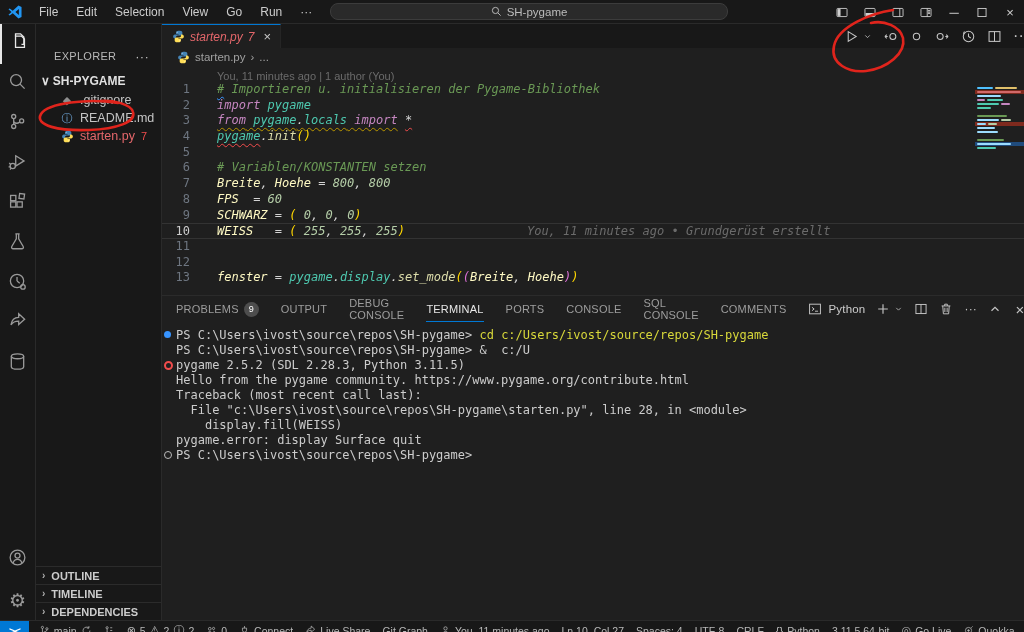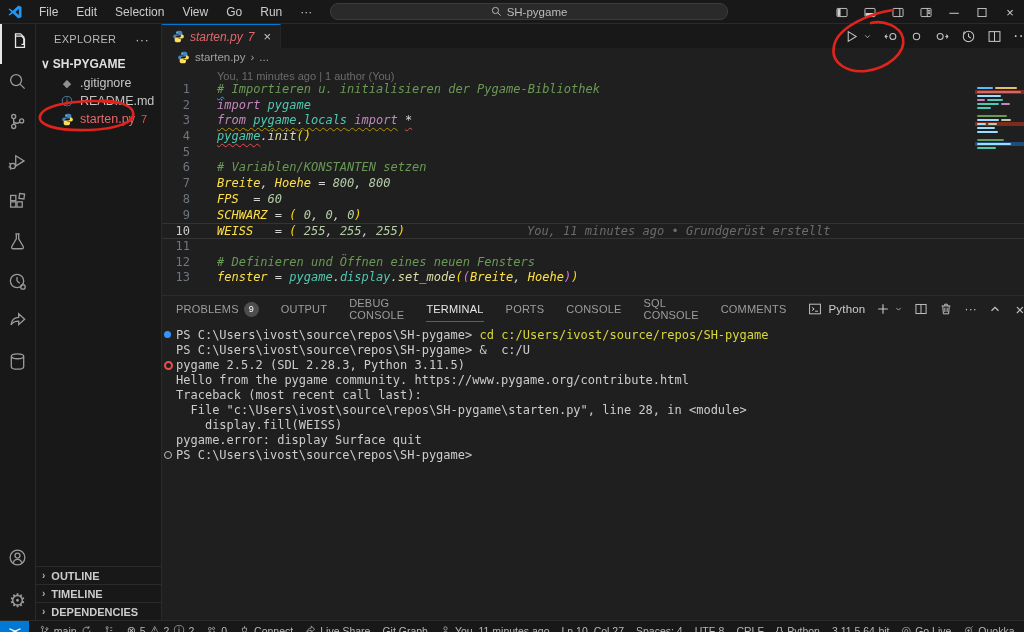--- a/index.html
+++ b/index.html
@@ -26,21 +26,21 @@
     align-items:center; border-right:1px solid #2a2a2a; }
   .ab-item { width:36px; height:40px; display:flex; align-items:center; justify-content:center;
     color:#9a9a9a; font-size:19px; }
   .ab-item.active { color:#e7e7e7; border-left:2px solid #e7e7e7; }
   .ab-spacer { flex:1; }
   .ab-item svg { width:21px; height:21px; }
 
   #sidebar { width:239px; background:#181818; display:flex; flex-direction:column;
     border-right:1px solid #2a2a2a; font-size:12.5px; position:relative; }
   #sidebar-header { height:30px; display:flex; align-items:center; padding:0 12px 0 18px;
-    font-size:11px; color:#b8b8b8; letter-spacing:.3px; }
+    font-size:11px; color:#b8b8b8; letter-spacing:.3px;margin-top:17px; }
   #sidebar-header .more { margin-left:auto; color:#c0c0c0; font-size:13px; }
   #root-row { height:20px; display:flex; align-items:center; gap:3px; font-weight:bold;
     font-size:12px; color:#e0e0e0; padding-left:5px; }
   .file-row { height:18px; display:flex; align-items:center; gap:6px; padding-left:24px; color:#c5c5c5; }
   .file-row .badge { margin-left:auto; margin-right:14px; font-size:11px; }
   .file-row.error { color:#e4676b; }
   .file-row.error .badge { color:#f14c4c; }
   .ficon { width:14px; text-align:center; font-size:11px; display:inline-flex; justify-content:center; }
   #sidebar-spacer { flex:1; }
   .side-section { height:18px; border-top:1px solid #2b2b2b; display:flex; align-items:center;
@@ -61,21 +61,21 @@
     font-size:11.5px; color:#a0a0a0; }
   #blame-header { height:16px; font-size:11px; color:#6b6b6b; padding-left:55px; display:flex; align-items:flex-end; }
 
   #code-area { position:relative; flex:1; font-size:12px; }
   .cline { display:flex; height:15.7px; line-height:15.7px; white-space:pre; font-family:"DejaVu Sans Mono", monospace; }
   .cline .lnum { width:36px; text-align:right; padding-right:8px; color:#6e7681; flex:none; }
   .cline .ltext { padding-left:19px;font-style:italic; }
   .cline.active { border-top:1px solid #333333; border-bottom:1px solid #333333; }
   .cline.active .lnum { color:#cccccc; }
   .tk-cm{color:#6a9955}.tk-kw{color:#c586c0}.tk-mod{color:#4ec9b0}.tk-fn{color:#dcdcaa}
-  .tk-var{color:#fde047}.tk-num{color:#b5cea8}.tk-pl{color:#d4d4d4}.tk-op{color:#d4d4d4}
+  .tk-var{color:#fef9c3}.tk-num{color:#b5cea8}.tk-pl{color:#d4d4d4}.tk-op{color:#d4d4d4}
   .tk-br1{color:#ffd700}.tk-br2{color:#da70d6}
   .sq-y{text-decoration:underline wavy #b89500 1px; text-underline-offset:3px;}
   .sq-r{text-decoration:underline wavy #f14c4c 1px; text-underline-offset:3px;}
   .sq-b{text-decoration:underline wavy #3794ff 1px; text-underline-offset:3px;}
   .inline-blame { color:#6b6b6b; margin-left:122px; }
 
   #minimap { position:absolute; top:4px; right:14px; width:52px; }
   .mm-row { height:4px; position:relative; display:flex; align-items:center; }
   .mm-hl { position:absolute; inset:0; }
   .mm-seg { height:2px; border-radius:1px; position:relative; }
@@ -385,21 +385,21 @@
           <div class="cline"><span class="lnum">2</span><span class="ltext"><span class="tk-kw">import</span><span class="tk-pl"> </span><span class="tk-mod">pygame</span></span></div>
           <div class="cline"><span class="lnum">3</span><span class="ltext"><span class="tk-kw sq-y">from</span><span class="tk-pl sq-y"> </span><span class="tk-mod sq-y">pygame</span><span class="tk-pl sq-y">.</span><span class="tk-mod sq-y">locals</span><span class="tk-pl sq-y"> </span><span class="tk-kw sq-y">import</span><span class="tk-pl"> </span><span class="tk-pl sq-r">*</span></span></div>
           <div class="cline"><span class="lnum">4</span><span class="ltext"><span class="tk-mod sq-r">pygame</span><span class="tk-pl">.</span><span class="tk-fn">init</span><span class="tk-br1">()</span></span></div>
           <div class="cline"><span class="lnum">5</span><span class="ltext"></span></div>
           <div class="cline"><span class="lnum">6</span><span class="ltext"><span class="tk-cm"># Variablen/KONSTANTEN setzen</span></span></div>
           <div class="cline"><span class="lnum">7</span><span class="ltext"><span class="tk-var">Breite</span><span class="tk-pl">, </span><span class="tk-var">Hoehe</span><span class="tk-op"> = </span><span class="tk-num">800</span><span class="tk-pl">, </span><span class="tk-num">800</span></span></div>
           <div class="cline"><span class="lnum">8</span><span class="ltext"><span class="tk-var">FPS</span><span class="tk-op">  = </span><span class="tk-num">60</span></span></div>
           <div class="cline"><span class="lnum">9</span><span class="ltext"><span class="tk-var">SCHWARZ</span><span class="tk-op"> = </span><span class="tk-br1">(</span><span class="tk-pl"> </span><span class="tk-num">0</span><span class="tk-pl">, </span><span class="tk-num">0</span><span class="tk-pl">, </span><span class="tk-num">0</span><span class="tk-br1">)</span></span></div>
           <div class="cline active"><span class="lnum">10</span><span class="ltext"><span class="tk-var">WEISS</span><span class="tk-op">   = </span><span class="tk-br1">(</span><span class="tk-pl"> </span><span class="tk-num">255</span><span class="tk-pl">, </span><span class="tk-num">255</span><span class="tk-pl">, </span><span class="tk-num">255</span><span class="tk-br1">)</span><span class="inline-blame">You, 11 minutes ago • Grundgerüst erstellt</span></span></div>
           <div class="cline"><span class="lnum">11</span><span class="ltext"></span></div>
-          <div class="cline"><span class="lnum">12</span><span class="ltext"><span class="tk-cm"># Definieren und Öffnen eines neuen Fensters</span></span></div>
+          <div class="cline"><span class="lnum">12</span></div>
           <div class="cline"><span class="lnum">13</span><span class="ltext"><span class="tk-var">fenster</span><span class="tk-op"> = </span><span class="tk-mod">pygame</span><span class="tk-pl">.</span><span class="tk-mod">display</span><span class="tk-pl">.</span><span class="tk-fn">set_mode</span><span class="tk-br1">(</span><span class="tk-br2">(</span><span class="tk-var">Breite</span><span class="tk-pl">, </span><span class="tk-var">Hoehe</span><span class="tk-br2">)</span><span class="tk-br1">)</span></span></div>
         </div>
       <div id="minimap">
           <div class="mm-row">
             <div class="mm-seg" style="background: rgb(79, 193, 255); width: 16px; margin-left: 2px;"></div>
             <div class="mm-seg" style="background: rgb(224, 192, 106); width: 22px; margin-left: 2px;"></div>
           </div>
           <div class="mm-row">
             <div class="mm-hl" style="background: rgb(126, 42, 30);"></div>
             <div class="mm-seg" style="background: rgb(209, 105, 105); width: 44px; margin-left: 2px;"></div>

